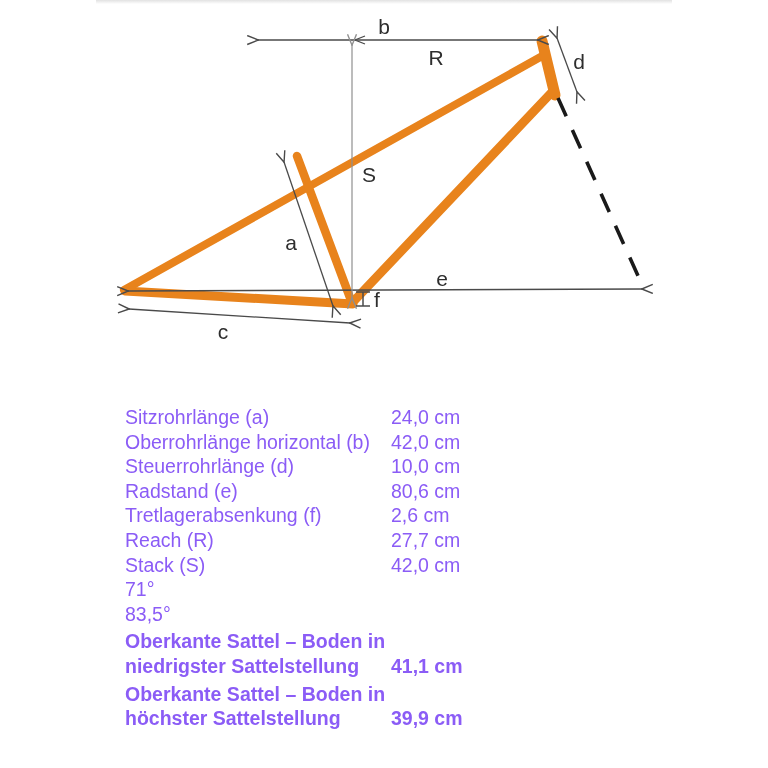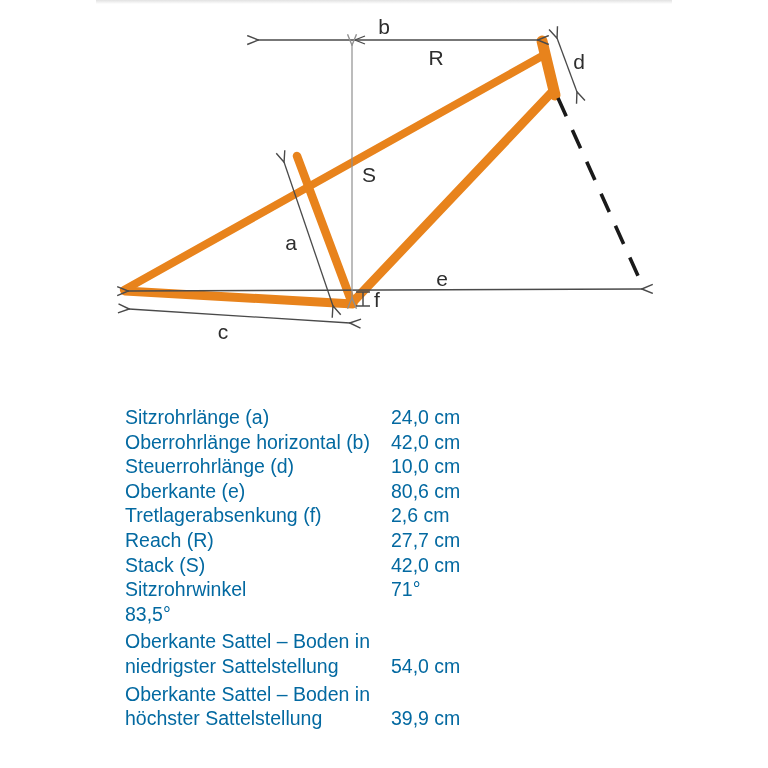--- a/index.html
+++ b/index.html
@@ -19,24 +19,24 @@
   svg.geometry text {
     font-family: "Liberation Sans", sans-serif;
     font-size: 21px;
     fill: #2e2e2e;
   }
   .spec-table {
     position: absolute;
     left: 125px; top: 405px; width: 500px;
     font-size: 19.5px;
     line-height: 24.6px;
-    color: #0369a1;
+    color: #8b5cf6;
   }
   .spec-row { display: flex; align-items: flex-end; }
-  .spec-row.gap-before { margin-top: 3px; }
+  .spec-row.gap-before { margin-top: 3px; font-weight: bold; }
   .spec-label { width: 266px; white-space: pre-line; }
   .spec-value { white-space: nowrap; }
 </style>
 </head>
 <body>
 
 <div class="canvas">
 
   <div class="top-fade"></div>
 
@@ -93,46 +93,45 @@
     </div>
     <div class="spec-row">
       <span class="spec-label">Oberrohrlänge horizontal (b)</span>
       <span class="spec-value">42,0 cm</span>
     </div>
     <div class="spec-row">
       <span class="spec-label">Steuerrohrlänge (d)</span>
       <span class="spec-value">10,0 cm</span>
     </div>
     <div class="spec-row">
-      <span class="spec-label">Oberkante (e)</span>
+      <span class="spec-label">Radstand (e)</span>
       <span class="spec-value">80,6 cm</span>
     </div>
     <div class="spec-row">
       <span class="spec-label">Tretlagerabsenkung (f)</span>
       <span class="spec-value">2,6 cm</span>
     </div>
     <div class="spec-row">
       <span class="spec-label">Reach (R)</span>
       <span class="spec-value">27,7 cm</span>
     </div>
     <div class="spec-row">
       <span class="spec-label">Stack (S)</span>
       <span class="spec-value">42,0 cm</span>
     </div>
     <div class="spec-row">
-      <span class="spec-label">Sitzrohrwinkel</span>
       <span class="spec-value">71°</span>
     </div>
     <div class="spec-row">
       <span class="spec-value">83,5°</span>
     </div>
     <div class="spec-row gap-before">
       <span class="spec-label">Oberkante Sattel – Boden in
 niedrigster Sattelstellung</span>
-      <span class="spec-value">54,0 cm</span>
+      <span class="spec-value">41,1 cm</span>
     </div>
     <div class="spec-row gap-before">
       <span class="spec-label">Oberkante Sattel – Boden in
 höchster Sattelstellung</span>
       <span class="spec-value">39,9 cm</span>
     </div>
   </div>
 
 </div>
 

